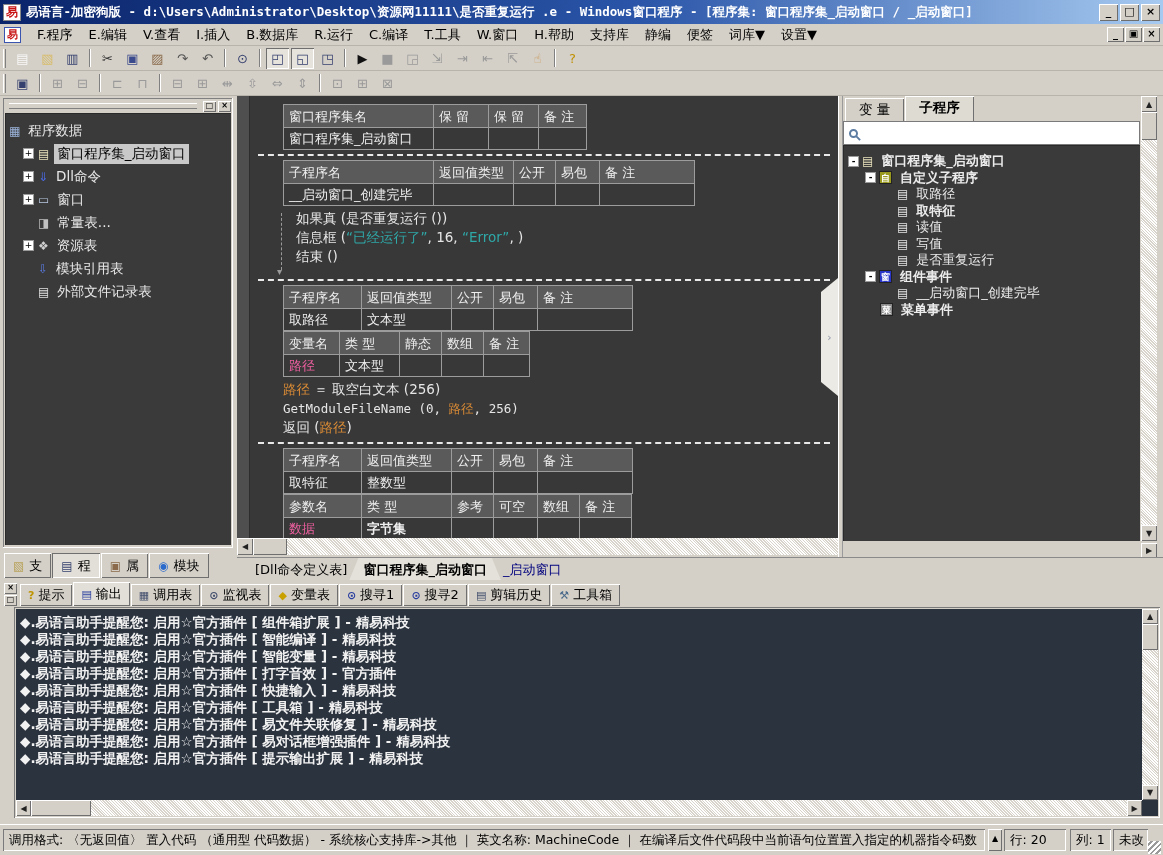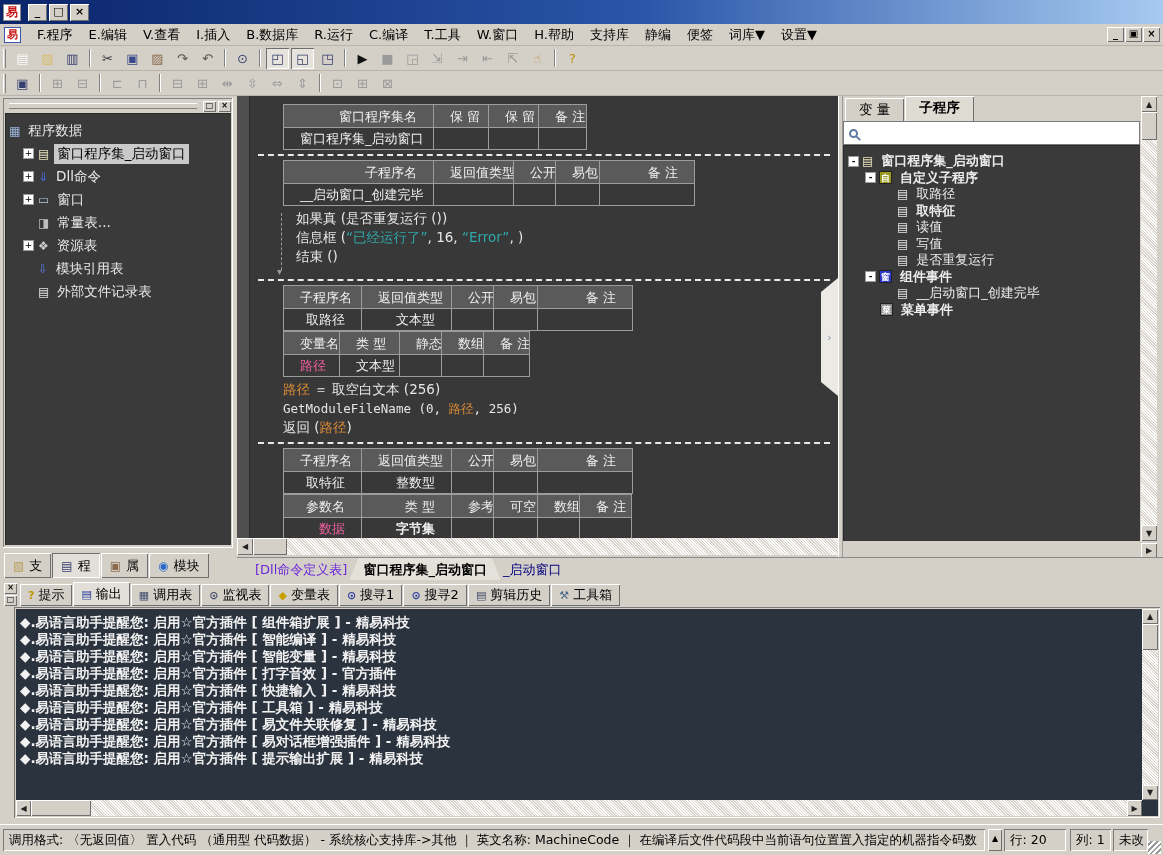--- a/index.html
+++ b/index.html
@@ -69,21 +69,21 @@
   .lbtab.active { box-shadow: inset 1px 1px 0 #6f6f6f, inset -1px -1px 0 #fff; background:#e2dfd8;}
   
   #editor { left:237px; top:96px; width:601px; height:442px; background:#383838; overflow:hidden;
     color:#e8e8e8;}
   #gutter { position:absolute; left:0; top:0; width:13px; height:442px; background:#4f4f4f;
     border-right:1px solid #2d2d2d;}
   #ed-content { position:absolute; left:13px; top:0; width:588px; height:442px; padding-top:8px; overflow:hidden;}
   .etable { width:fit-content; margin-left:33px; border-top:1px solid #9c9c9c; border-left:1px solid #9c9c9c;}
   .trow { display:flex; }
   .tc { flex:none; border-right:1px solid #9c9c9c; border-bottom:1px solid #9c9c9c; height:23px;
-    padding:3px 16px; font-size:13px; color:#efefef; white-space:nowrap; overflow:hidden;text-align:right;}
+    padding:3px 5px; font-size:13px; color:#efefef; white-space:nowrap; overflow:hidden;}
   .trow.tbody .tc { height:22px; padding-top:2px;}
   .trow.thead .tc { background:#5a5a5a; }
   .pink { color:#ef5fa0; }
   hr.dash { border:none; border-top:2px dashed #e8e8e8; margin:4px 8px; }
   .codeblock { position:relative; margin-top:4px; }
   .cl { height:19px; font-size:13.5px; color:#e6e6e6; white-space:pre; }
   .cb1 .cl { padding-left:46px; }
   .cb2 .cl { padding-left:33px; }
   .cb1 { padding-bottom:8px; }
   .str { color:#2fa8a8; }
@@ -158,20 +158,21 @@
   #sb-col  { left:1070px; top:4px; width:41px; }
   #sb-mod  { left:1113px; top:4px; width:35px; }
   #sb-grip { left:1148px; top:16px; width:13px; height:13px;
     background: repeating-linear-gradient(135deg,#fff 0 2px,#9a9a9a 2px 4px); }
 </style>
 </head>
 <body>
 
 <div id="titlebar" class="abs">
   <div id="app-icon">易</div>
+  <div id="win-title">易语言-加密狗版 - d:\Users\Administrator\Desktop\资源网11111\是否重复运行 .e - Windows窗口程序 - [程序集: 窗口程序集_启动窗口 / _启动窗口]</div>
   <div id="win-controls" style="display:flex">
       <span class="wbtn">_</span>
       <span class="wbtn">□</span>
       <span class="wbtn">×</span>
     </div>
 </div>
 
 <div id="menubar" class="abs">
   <div id="menu-app">易</div>
   <div id="menu-items" style="display:flex">
@@ -581,21 +582,21 @@
 </div>
 <div id="rscroll" class="abs">
   <span class="sbtn">▲</span>
   <span class="sthumb" style="height:28px;width:16px"></span>
   <span class="strack"></span>
   <span class="sbtn">▼</span>
 </div>
 <div id="rs-corner" class="abs sbtn">▶</div>
 
 <div id="doc-tabs" class="abs">
-    <span class="doctab" style="color: #6d28d9;">[Dll命令定义表]</span>
+    <span class="doctab" style="color: #000000;">[Dll命令定义表]</span>
     <span class="doctab active" style="font-weight: 700;">窗口程序集_启动窗口</span>
     <span class="doctab" style="color: rgb(0, 0, 125);">_启动窗口</span>
   </div>
 
 <div id="bp-side" class="abs">
     <span class="minibtn" style="display: block; margin-bottom: 1px;">×</span>
     <span class="minibtn" style="display: block; margin-bottom: 1px;">□</span>
   </div>
 <div id="bp-tabs" class="abs">
     <span class="btab">

